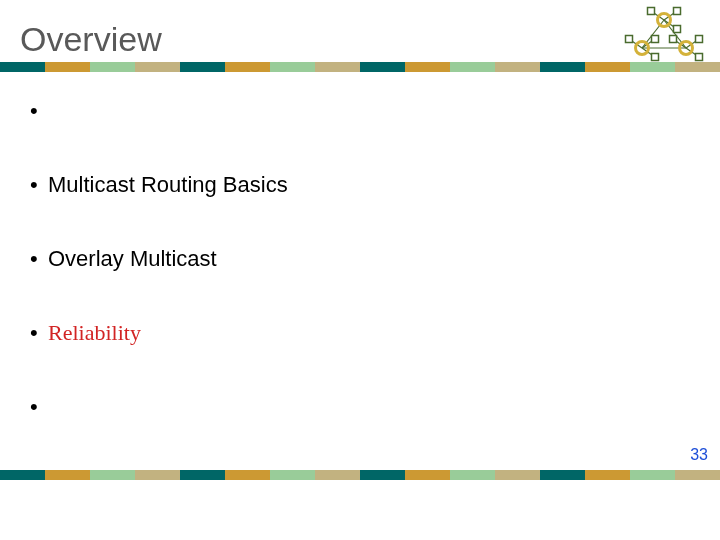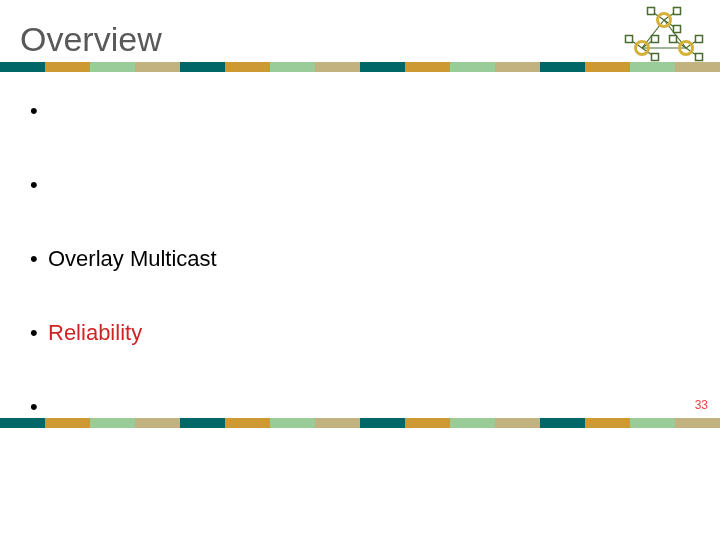--- a/index.html
+++ b/index.html
@@ -1,37 +1,37 @@
 <!DOCTYPE html>
 <html><head>
 <meta charset="utf-8">
 <style>
   * { margin: 0; padding: 0; box-sizing: border-box; }
   html, body { width: 720px; height: 540px; font-family: Arial, Helvetica, sans-serif; background: #fff; }
-  .slide { position: relative; width: 720px; height: 428px; }
+  .slide { position: relative; width: 720px; height: 480px; }
   .title {
     position: absolute; left: 20px; top: 20px;
     font-size: 34px; color: #595959; font-weight: 400;
   }
   .stripe { position: absolute; left: 0; width: 720px; height: 10px; display: flex; }
   .stripe.top { top: 62px; }
   .stripe.bot { bottom: 0; }
   .stripe div { height: 100%; }
   .list {
     position: absolute; left: 30px; top: 98px; right: 60px;
   }
   .item {
     font-size: 22px; color: #000; margin-bottom: 48px;
     display: flex; align-items: flex-start;
   }
   .item .bullet { width: 18px; flex: 0 0 18px; }
-  .item.hl .txt { color: #d22424; }
+  .item.hl .txt { color: #d22424; font-family: Liberation Serif, serif; }
   .pagenum {
     position: absolute; right: 12px; bottom: 16px;
-    font-size: 12px; color: #ef4444;
+    font-size: 16px; color: #1d4ed8;
   }
   .diagram {
     position: absolute; right: 12px; top: 6px; width: 88px; height: 62px;
   }
 </style>
 </head>
 <body>
 
 <div class="slide">
 
@@ -84,20 +84,21 @@
       <div style="background: rgb(153, 204, 153); flex: 1 1 0%;"></div>
       <div style="background: rgb(194, 178, 128); flex: 1 1 0%;"></div>
     </div>
 
   <div class="list">
       <div class="item">
         <span class="bullet">•</span>
       </div>
       <div class="item">
         <span class="bullet">•</span>
+        <span class="txt">Multicast Routing Basics</span>
       </div>
       <div class="item">
         <span class="bullet">•</span>
         <span class="txt">Overlay Multicast</span>
       </div>
       <div class="item hl">
         <span class="bullet">•</span>
         <span class="txt">Reliability</span>
       </div>
       <div class="item">

